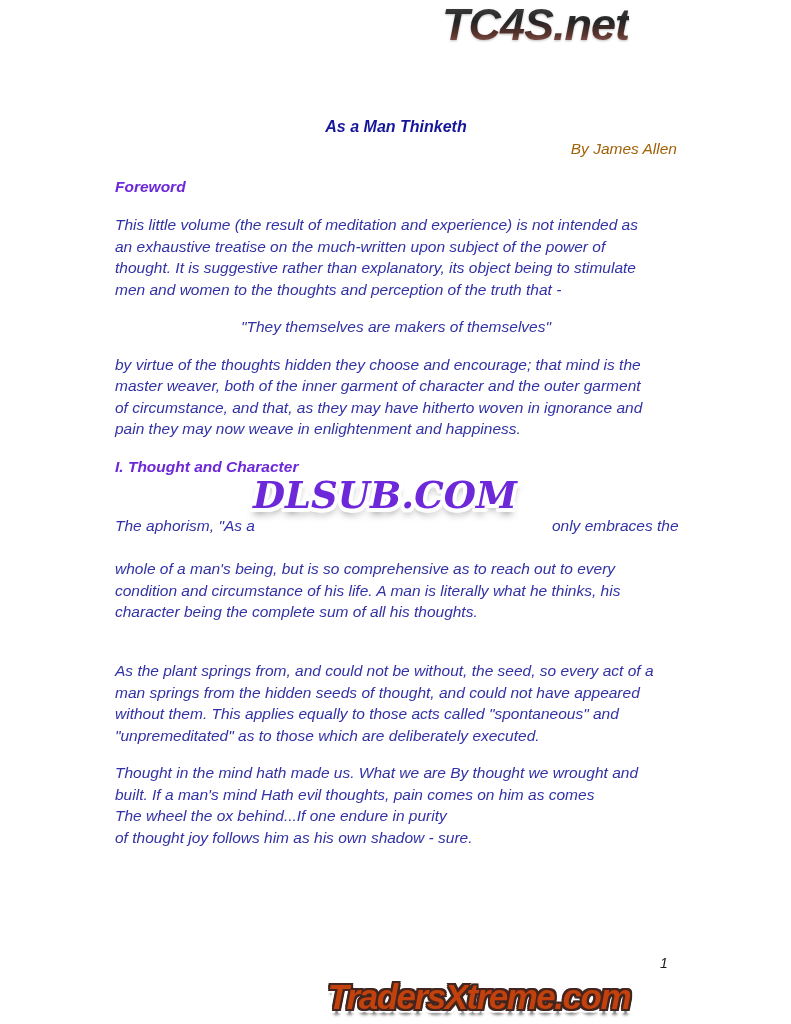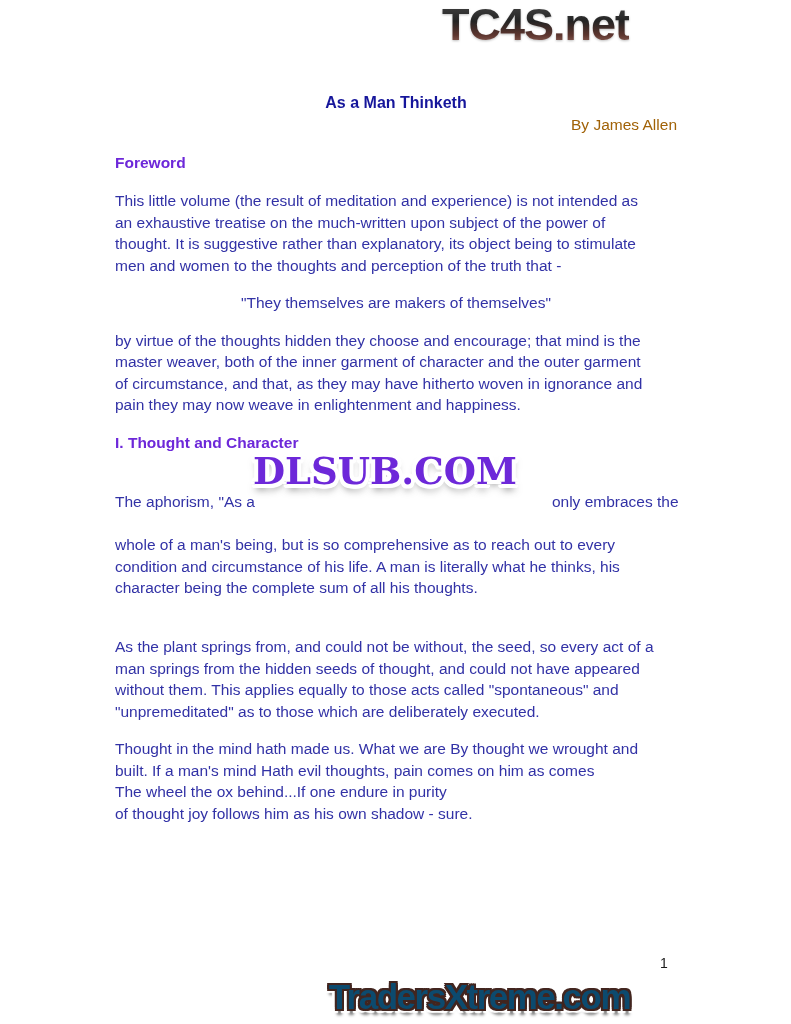--- a/index.html
+++ b/index.html
@@ -3,38 +3,38 @@
 <meta charset="utf-8">
 <style>
   html, body { margin: 0; padding: 0; }
   body {
     width: 791px; height: 1024px;
     background: #ffffff;
     font-family: "Liberation Sans", sans-serif;
     position: relative;
     overflow: hidden;
   }
-  .page { position: relative; width: 633px; height: 1024px; background: #fff; }
+  .page { position: relative; width: 633px; height: 1024px; background: #fff; font-style: italic; }
 
   
   .tc4s-logo {
     position: absolute; top: 2px; right: 4px;
     font-family: "Liberation Sans", sans-serif;
     font-weight: bold; font-size: 45px; line-height: 46px;
     letter-spacing: -1px;
     background: linear-gradient(180deg, #454545 0%, #242424 42%, #5d352e 72%, #a5766b 100%);
     -webkit-background-clip: text; background-clip: text;
     color: transparent;
     filter: drop-shadow(0 1px 1px rgba(0,0,0,0.25));
   }
 
   
   .content {
     position: absolute; top: 0; left: 115px; width: 562px;
-    padding-top: 92px;
+    padding-top: 116px;
     color: #3232a6;
     font-size: 15.5px; line-height: 21.5px;
   }
   .content h1 {
     margin: 0; font-size: 16px; line-height: 22px; font-weight: bold;
     color: #16169b; text-align: center;
   }
   .byline { line-height: 22px; text-align: right; color: #a16207; }
   .content h2 {
     margin: 16px 0; font-size: 15.5px; line-height: 22px;
@@ -66,21 +66,21 @@
     position: absolute; top: 954px; left: 660px;
     color: #1a1a1a; font-size: 14px; line-height: 18px;
   }
 
   
   .tx-logo {
     position: absolute; top: 976px; right: 3px;
     font-family: "Liberation Sans", sans-serif;
     font-weight: bold; font-size: 35px; line-height: 42px;
     letter-spacing: -1.5px;
-    color: #0c4a6e;
+    color: #c2410c;
     text-shadow:
       -2px -2px 0 #42251f, 2px -2px 0 #42251f, -2px 2px 0 #42251f, 2px 2px 0 #42251f,
       -2px 0 0 #42251f, 2px 0 0 #42251f, 0 -2px 0 #42251f, 0 2px 0 #42251f,
       -4px -4px 1px #fff, 4px -4px 1px #fff, -4px 4px 1px #fff, 4px 4px 1px #fff,
       -5px 0 1px #fff, 5px 0 1px #fff, 0 -5px 1px #fff, 0 6px 3px rgba(90,90,90,0.8);
     white-space: nowrap;
   }
 </style>
 </head>
 <body>

